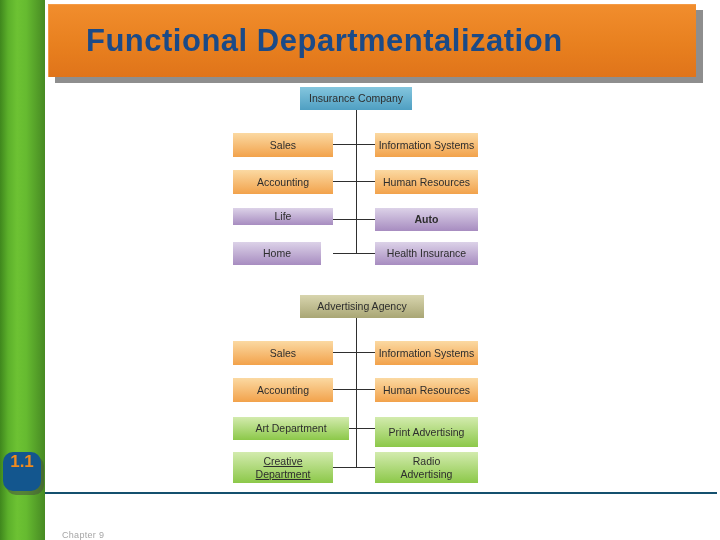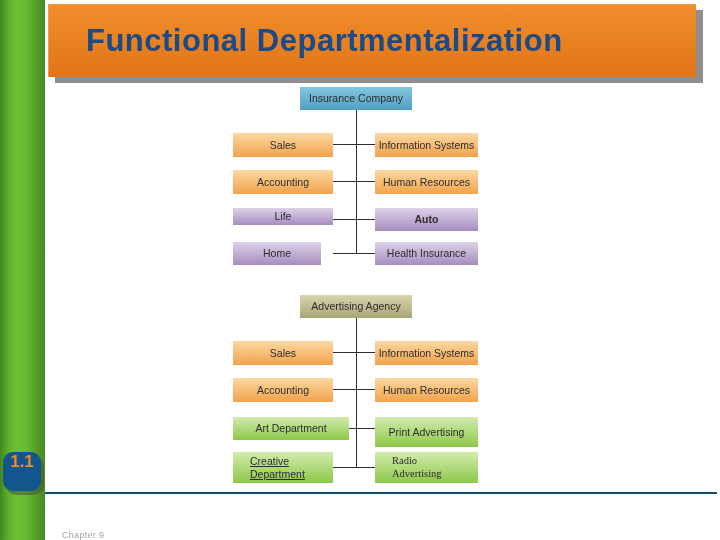--- a/index.html
+++ b/index.html
@@ -44,20 +44,21 @@
     letter-spacing: 0.5px;
     white-space: nowrap;
   }
 
   
   .box {
     position: absolute;
     display: flex;
     align-items: center;
     justify-content: center;
+    text-align: center;
     font-size: 10.5px;
     color: #2d2d2d;
     line-height: 12.5px;
   }
   .box-blue   { background: linear-gradient(180deg, #84c6de 0%, #4f9fc2 100%); }
   .box-olive  { background: linear-gradient(180deg, #d8d5ae 0%, #a9a675 100%); }
   .box-orange { background: linear-gradient(180deg, #fbd9a2 0%, #f2a24b 100%); }
   .box-purple { background: linear-gradient(180deg, #dcd2e8 0%, #a78cc0 100%); }
   .box-green  { background: linear-gradient(180deg, #d3ebae 0%, #8cc849 100%); }
   .two-line   { padding: 0 17px; }
@@ -135,33 +136,33 @@
     <div class="box box-purple" style="left:375px; top:242px; width:103px; height:23px;">Health Insurance</div>
   </div>
 
   <div>
     <div class="vline" style="left:356px; top:318px; height:150px;"></div>
     <div class="hline" style="top:352px;"></div>
     <div class="hline" style="top:389px;"></div>
     <div class="hline" style="top:428px;"></div>
     <div class="hline" style="top:467px;"></div>
 
-    <div class="box box-olive" style="left:300px; top:295px; width:112px; height:23px;">Advertising Agency</div>
+    <div class="box box-olive" style="left:300px; top:295px; width:124px; height:23px;">Advertising Agency</div>
 
     <div class="box box-orange" style="left:233px; top:341px; width:100px; height:24px;">Sales</div>
     <div class="box box-orange" style="left:375px; top:341px; width:103px; height:24px;">Information Systems</div>
 
     <div class="box box-orange" style="left:233px; top:378px; width:100px; height:24px;">Accounting</div>
     <div class="box box-orange" style="left:375px; top:378px; width:103px; height:24px;">Human Resources</div>
 
     <div class="box box-green" style="left:233px; top:417px; width:116px; height:23px;">Art Department</div>
     <div class="box box-green" style="left:375px; top:417px; width:103px; height:30px;">Print Advertising</div>
 
     <div class="box box-green two-line" style="left:233px; top:452px; width:100px; height:31px;text-decoration:underline;">Creative Department</div>
-    <div class="box box-green two-line" style="left:375px; top:452px; width:103px; height:31px;font-family:Liberation Serif, serif;">Radio Advertising</div>
+    <div class="box box-green two-line" style="left:375px; top:452px; width:103px; height:31px;">Radio Advertising</div>
   </div>
 
   <div class="bottom-rule"></div>
 
   <div class="section-badge">
     <span>1.1</span>
   </div>
 
   <div class="footer">
     <div>Chapter 9</div>

